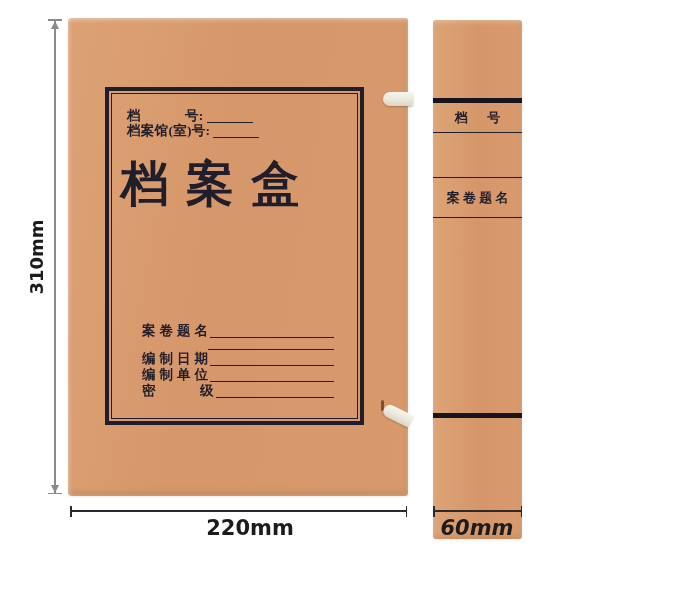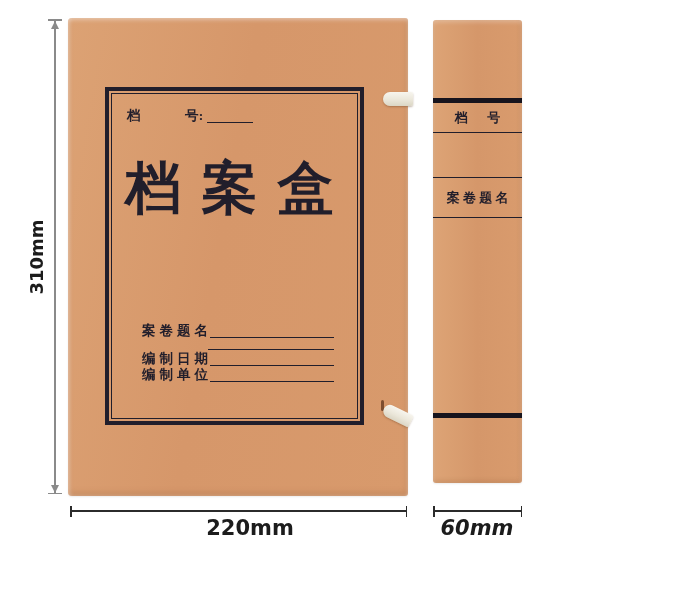--- a/index.html
+++ b/index.html
@@ -25,42 +25,42 @@
     border:4px solid var(--ink,#211e2b);
   }
   .frame-inner {
     position:absolute; inset:2px; border:1.5px solid var(--ink,#211e2b); overflow:hidden;
   }
   .header-fields { position:absolute; left:15px; right:10px; top:13px; }
   .h-row { display:flex; align-items:flex-end; height:15.5px; }
   .f-label { white-space:pre; font-size:13.5px; font-weight:bold; letter-spacing:.3px; line-height:14px; }
   .h-uline { width:46px; height:12px; border-bottom:1.6px solid var(--ink,#211e2b); margin-left:3px; }
   .box-title {
-    position:absolute; left:0; right:0; top:62px; text-align:center;
-    font-size:56px; font-weight:bold; letter-spacing:.36em; text-indent:.18em;
+    position:absolute; left:0; right:0; top:62px; text-align:left;
+    font-size:48px; font-weight:bold; letter-spacing:.36em; text-indent:.18em;
     line-height:1.15; white-space:nowrap;
   }
   .body-fields { position:absolute; left:0; right:0; top:228px; }
   .b-row { display:flex; align-items:flex-end; height:16px; padding-left:30px; padding-right:23px; }
   .b-row.cont { height:12px; }
   .b-uline { flex:1; height:11px; border-bottom:1.6px solid var(--ink,#211e2b); margin-left:2px; }
   .b-row.cont .b-uline { margin-left:66px; }
 
   
   .strap {
     position:absolute; background:linear-gradient(180deg,#f7f5ee 0%,#ebe7da 55%,#dbd6c5 100%);
     border-radius:7px 2px 2px 7px; box-shadow:0 1px 2px rgba(90,50,20,.35);
   }
   .strap-top { left:383px; top:92px; width:30px; height:14px; }
   .strap-bottom { left:384px; top:402px; width:30px; height:13px; transform:rotate(26deg); transform-origin:0 50%; }
   .strap-slot { position:absolute; left:381px; top:400px; width:3px; height:11px; background:#7d4e2f; border-radius:2px; }
 
   
   .spine {
-    position:absolute; left:433px; top:20px; width:89px; height:463px;
+    position:absolute; left:433px; top:20px; width:89px; height:519px;
     background:linear-gradient(90deg,#dda476 0%,#d5976a 50%,#d99b6d 100%);
     border-radius:3px;
     box-shadow: inset 0 2px 4px rgba(255,255,255,.3),
                 inset -1px -2px 5px rgba(120,70,35,.2),
                 0 1px 2px rgba(0,0,0,.08);
   }
   .spine-band { position:absolute; left:0; right:0; height:5px; background:#17141d; }
   .band-top { top:78px; }
   .band-bottom { top:393px; }
   .spine-row {
@@ -113,39 +113,47 @@
 
   <div class="front-box">
     <div class="frame">
       <div class="frame-inner">
 
         <div class="header-fields">
           <div class="h-row">
             <span class="f-label">档            号:</span>
             <span class="h-uline"></span>
           </div>
+          <div class="h-row">
+            <span class="f-label">档案馆(室)号:</span>
+            <span class="h-uline"></span>
+          </div>
         </div>
 
         <div class="box-title">档案盒</div>
 
         <div class="body-fields">
           <div class="b-row">
             <span class="f-label">案 卷 题 名</span>
             <span class="b-uline"></span>
           </div>
           <div class="b-row cont">
             <span class="f-label"></span>
             <span class="b-uline"></span>
           </div>
           <div class="b-row">
             <span class="f-label">编 制 日 期</span>
             <span class="b-uline"></span>
           </div>
           <div class="b-row">
             <span class="f-label">编 制 单 位</span>
+            <span class="b-uline"></span>
+          </div>
+          <div class="b-row">
+            <span class="f-label">密            级</span>
             <span class="b-uline"></span>
           </div>
         </div>
 
       </div>
     </div>
   </div>
 
   <div class="strap strap-top"></div>
   <div class="strap-slot"></div>

